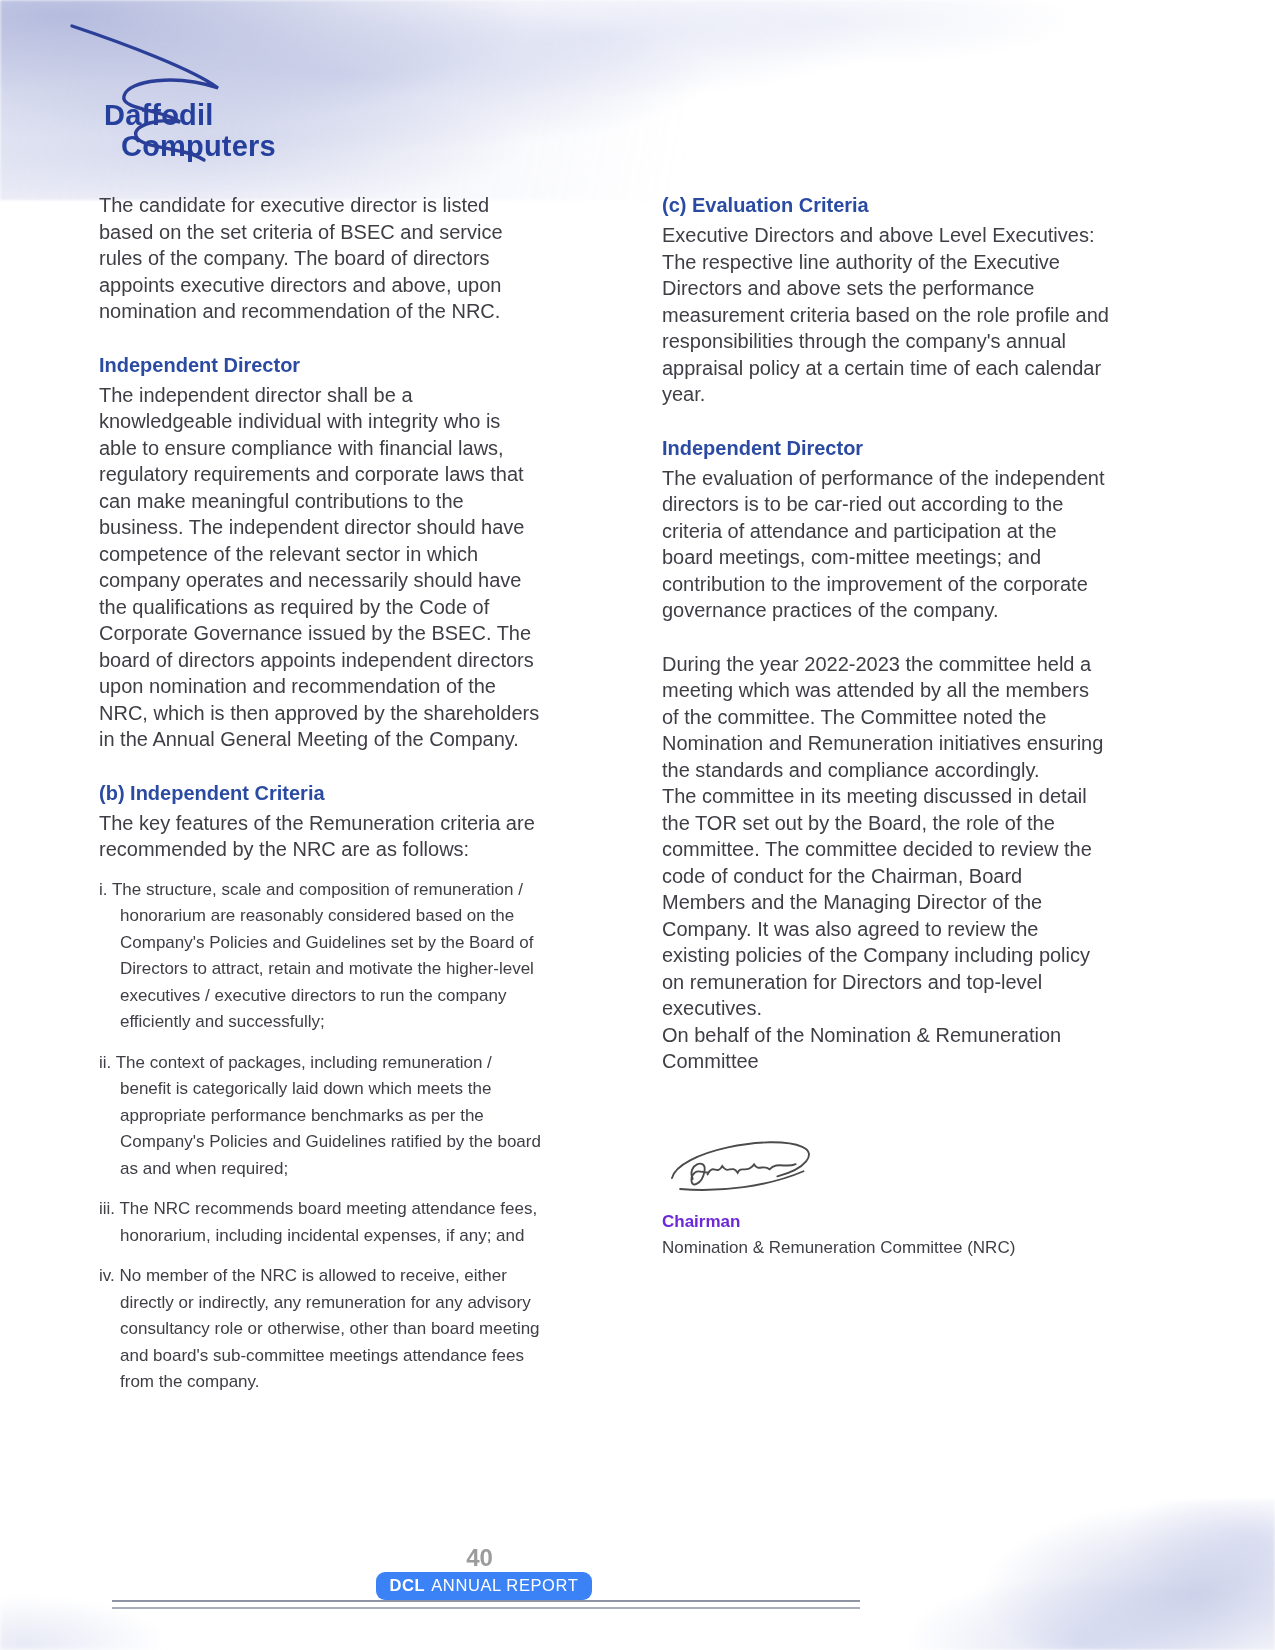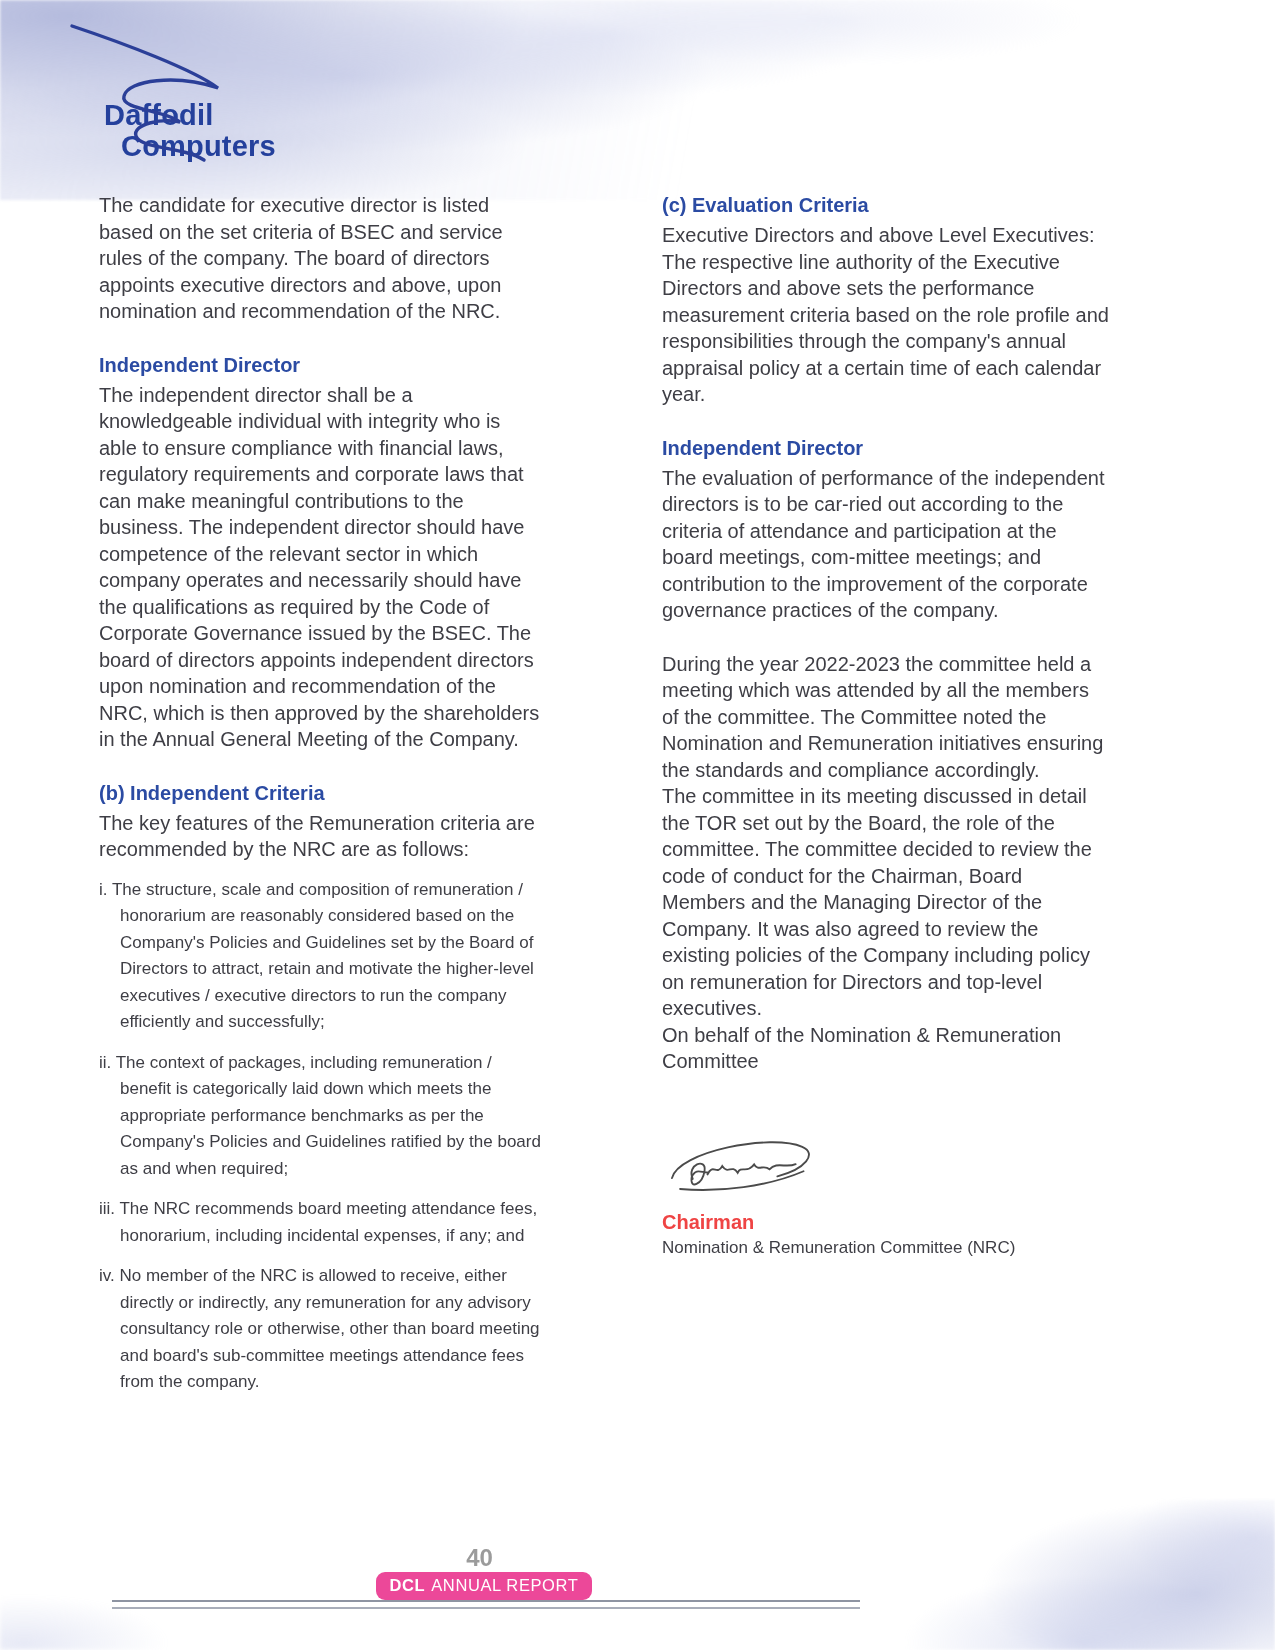--- a/index.html
+++ b/index.html
@@ -66,33 +66,33 @@
 
   p.li {
     margin:14px 0 0 0;
     padding-left:21px; text-indent:-21px;
     font-size:17px; line-height:26.5px; color:#3e3e45;
   }
 
   .onbehalf { margin-top:27px; }
 
   .sig-wrap { margin-top:56px; height:70px; }
-  .sig-name  { margin:8px 0 0 0; font-size:20px; line-height:26px; font-weight:bold; color:#ef4444; }
+  .sig-name  { margin:8px 0 0 0; font-size:17px; line-height:26px; font-weight:bold; color:#6d28d9; }
   .sig-org   { margin:0; font-size:17px; line-height:26px; color:#3e3e45; }
 
   
   .footer {
     position:absolute; left:108px; top:1544px;
     display:flex; align-items:center;flex-direction:column;
   }
   .page-num {
     font-size:24px; font-weight:bold; color:#9b9b9b; margin-right:9px;
   }
   .report-badge {
-    background:#ec4899; color:#ffffff;
+    background:#3b82f6; color:#ffffff;
     border-radius:9px;
     padding:4px 14px 5px 14px;
     font-size:16.5px; letter-spacing:0.6px;
     white-space:nowrap;
   }
   .report-badge .b { font-weight:bold; margin-right:6px; }
   .footer-rule {
     width:748px; height:5px; margin-left:4px;
     border-top:2px solid #8e94a2;
     border-bottom:2px solid #a8adb9;

